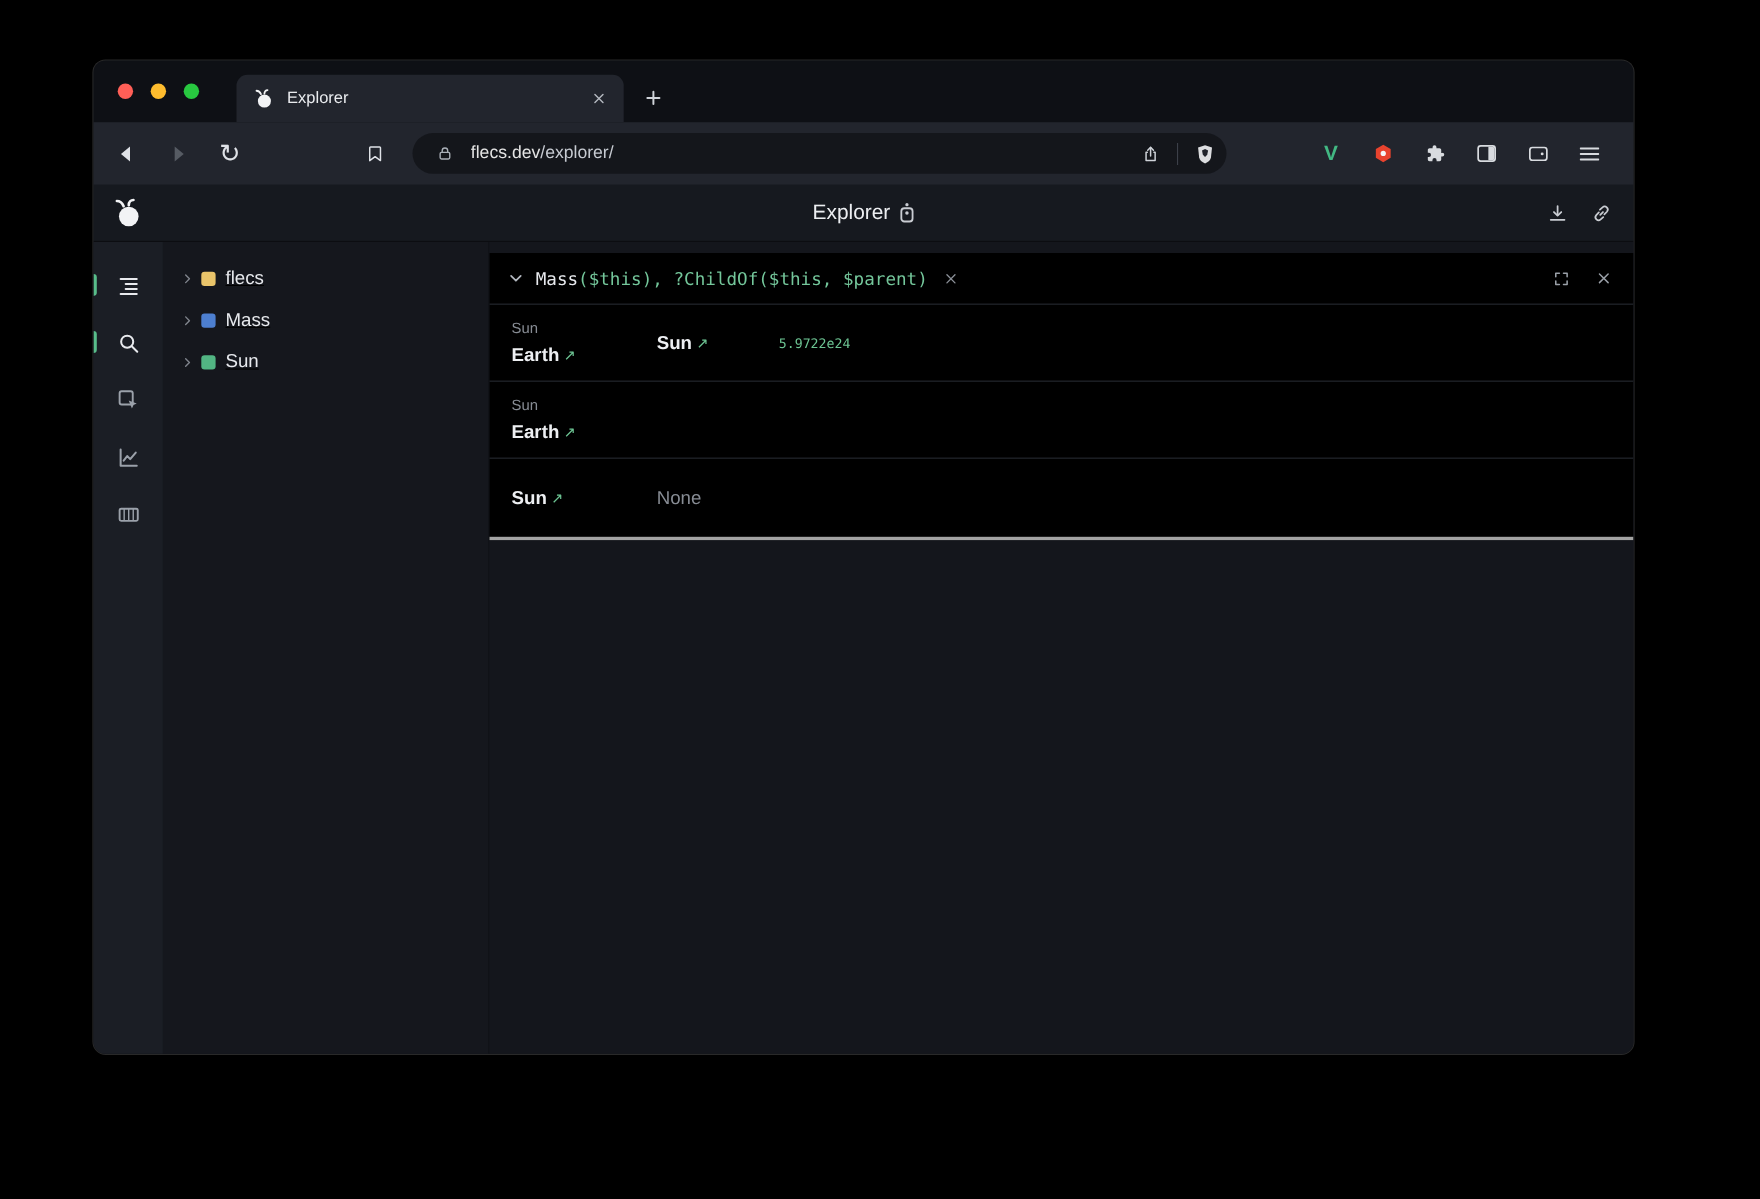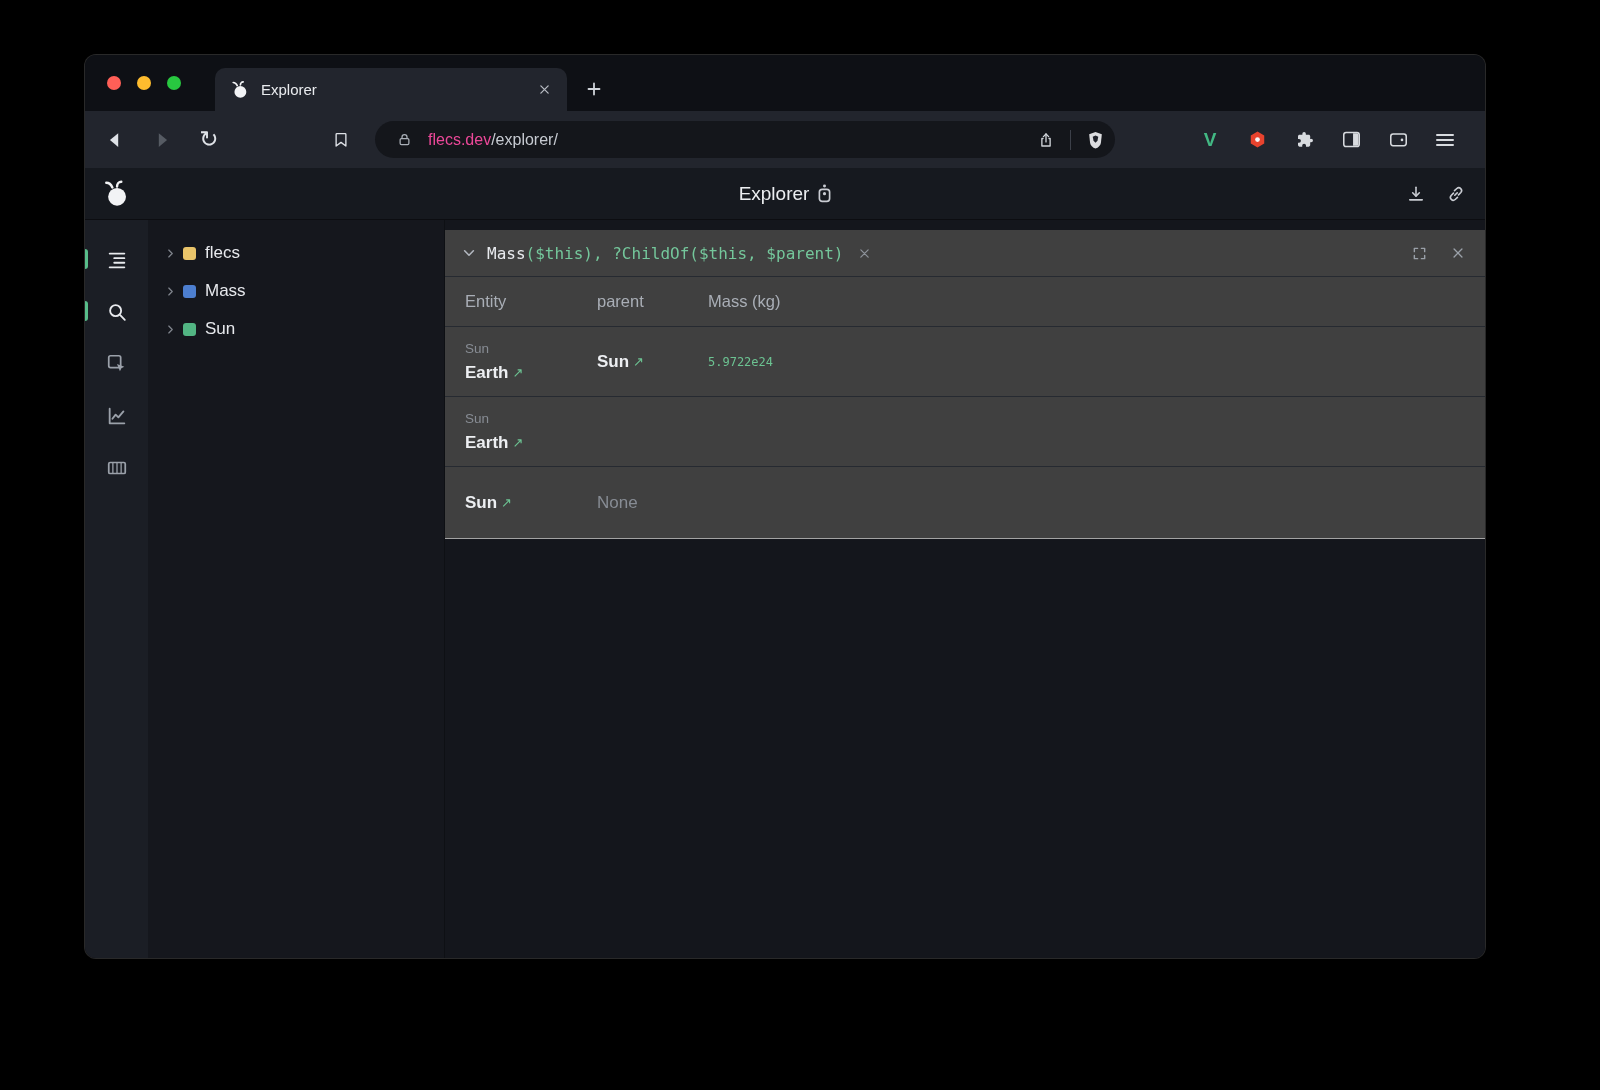--- a/index.html
+++ b/index.html
@@ -42,21 +42,21 @@
   .nav-btn.fwd, .nav-btn.reload { margin-left:13px; }
   .nav-btn.bookmark { margin-left:98px; }
   .reload-glyph { font-size:23px; color:#dfe2e7; line-height:1; }
 
   .urlbar {
     margin-left:17px; width:740px; height:37px; flex:0 0 740px;
     background:#14161b; border-radius:19px;
     display:flex; align-items:center; padding:0 6px 0 15px;
   }
   .url-text { margin-left:10px; flex:1; font-size:16px; white-space:nowrap; overflow:hidden; }
-  .url-domain { color:#ec4899; font-weight:500; }
+  .url-domain { color:#e5e5e5; font-weight:500; }
   .url-path { color:#c7cbd2; }
   .pill-btn { width:28px; height:28px; display:flex; align-items:center; justify-content:center; border-radius:6px; flex:0 0 28px; }
   .url-divider { width:1px; height:20px; background:#3c4049; margin:0 10px; flex:0 0 1px; }
 
   .ext-btn { width:34px; height:34px; display:flex; align-items:center; justify-content:center; border-radius:8px; margin-left:13px; flex:0 0 34px; }
   .ext-btn.first { margin-left:78px; }
   .vue-v { color:#42b883; font-weight:bold; font-size:19px; line-height:1; }
 
   
   .appheader {
@@ -75,30 +75,30 @@
   .rail {
     flex:0 0 63px; background:#1b1e25; position:relative;
     display:flex; flex-direction:column; align-items:center;
     padding-top:27px; gap:26px;
   }
   .rail-ind { position:absolute; left:0; width:3px; height:20px; border-radius:0 3px 3px 0; background:#58bd8a; }
   .rail-ind.i1 { top:29px; } .rail-ind.i2 { top:81px; }
   .rail-btn { width:26px; height:26px; display:flex; align-items:center; justify-content:center; color:#9ba1aa; }
   .rail-btn.active { color:#e8eaee; }
 
-  .treepanel { flex:0 0 297px; background:#15171d; padding-top:14px; border-right:1px solid #0e1014; }
+  .treepanel { flex:0 0 297px; background:#15171d; padding-top:14px; border-right:1px solid #0e1014;text-decoration:underline; }
   .tree-item { height:38px; display:flex; align-items:center; padding-left:17px; }
   .tree-chevron { color:#80858d; margin-right:7px; display:flex; }
   .tree-sq { width:13px; height:13px; border-radius:3px; margin-right:9px; flex:0 0 13px; }
   .sq0 { background:#e9c46a; } .sq1 { background:#4d7fd0; } .sq2 { background:#52b583; }
   .tree-label { color:#e7e9ed; font-size:17px; }
 
   .main { flex:1 1 auto; min-width:0; background:#14161c; padding-top:10px; }
 
-  .querypanel { background:#404040; border-bottom:1px solid #a3a3a3; }
+  .querypanel { background:#000000; border-bottom:3px solid #a3a3a3; }
   .queryheader { height:46px; display:flex; align-items:center; padding:0 16px 0 17px; }
   .qh-chevron { color:#b2b7bf; margin-right:11px; display:flex; }
   .qcode { font-family:"DejaVu Sans Mono", monospace; font-size:16px; white-space:pre; }
   .qplain { color:#e8eaee; }
   .qgreen { color:#74c79b; }
   .qclear { margin-left:11px; color:#8b9098; width:20px; height:20px; display:flex; align-items:center; justify-content:center; }
   .qh-right { margin-left:auto; display:flex; gap:17px; color:#9aa0a8; align-items:center; }
   .qh-btn { width:22px; height:22px; display:flex; align-items:center; justify-content:center; }
 
   .thead, .trow { display:grid; grid-template-columns:132px 111px 1fr; padding-left:20px; }
@@ -349,25 +349,20 @@
                   </svg>
               </span>
               <span class="qh-btn" data-interactable="true">
                 <svg width="14" height="14" viewBox="0 0 16 16">
                     <path d="M3.5 3.5l9 9M12.5 3.5l-9 9" stroke="currentColor" stroke-width="1.5" stroke-linecap="round" fill="none"></path>
                   </svg>
               </span>
             </span>
           </div>
 
-          <div class="thead" data-interactable="false">
-            <span data-interactable="false">Entity</span>
-            <span data-interactable="false">parent</span>
-            <span data-interactable="false">Mass (kg)</span>
-          </div>
 
           <div class="trow h70" data-interactable="false">
             <div class="cell" data-interactable="false">
               <span class="epath" data-interactable="false">Sun</span>
               <span class="ename" data-interactable="true"><span>Earth</span><span class="arrow" data-interactable="false">↗</span></span>
             </div>
             <div class="cell" data-interactable="false">
               <span class="ename" data-interactable="true"><span>Sun</span><span class="arrow" data-interactable="false">↗</span></span>
             </div>
             <div class="cell mass" data-interactable="false">5.9722e24</div>

